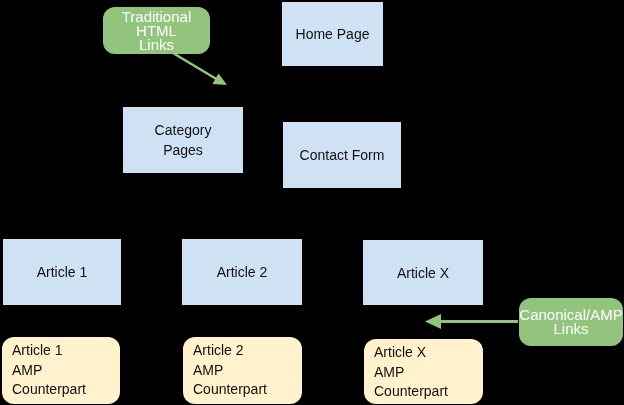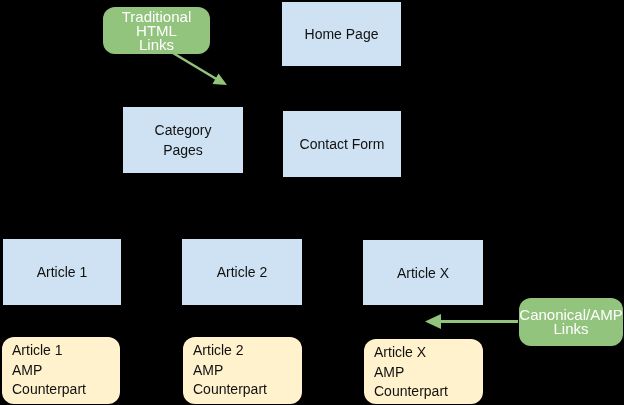--- a/index.html
+++ b/index.html
@@ -77,30 +77,30 @@
     <g>
       <line x1="173" y1="53" x2="218" y2="80" stroke-width="2.5" stroke="#93c47d"></line>
       <polygon points="227,85 212.5,84 218.5,73.5" fill="#93c47d"></polygon>
     </g>
     <g>
       <line x1="518" y1="321.5" x2="439" y2="321.5" stroke-width="3" stroke="#93c47d"></line>
       <polygon points="425,321.5 441,314 441,329" fill="#93c47d"></polygon>
     </g>
   </svg>
 
-  <div class="node blue" style="left:282px; top:2px; width:119px; height:64px;">
+  <div class="node blue" style="left:282px; top:2px; width:101px; height:64px;">
     <span class="lbl">Home Page</span>
   </div>
 
   <div class="node blue" style="left:123px; top:107px; width:120px; height:66px;">
     <span class="lbl">Category
 Pages</span>
   </div>
 
-  <div class="node blue" style="left:283px; top:111px; width:118px; height:66px;">
+  <div class="node blue" style="left:283px; top:122px; width:118px; height:66px;">
     <span class="lbl">Contact Form</span>
   </div>
 
 
   <div class="node blue" style="left:3px; top:239px; width:118px; height:66px;">
     <span class="lbl">Article 1</span>
   </div>
 
   <div class="node blue" style="left:182px; top:239px; width:120px; height:66px;">
     <span class="lbl">Article 2</span>

